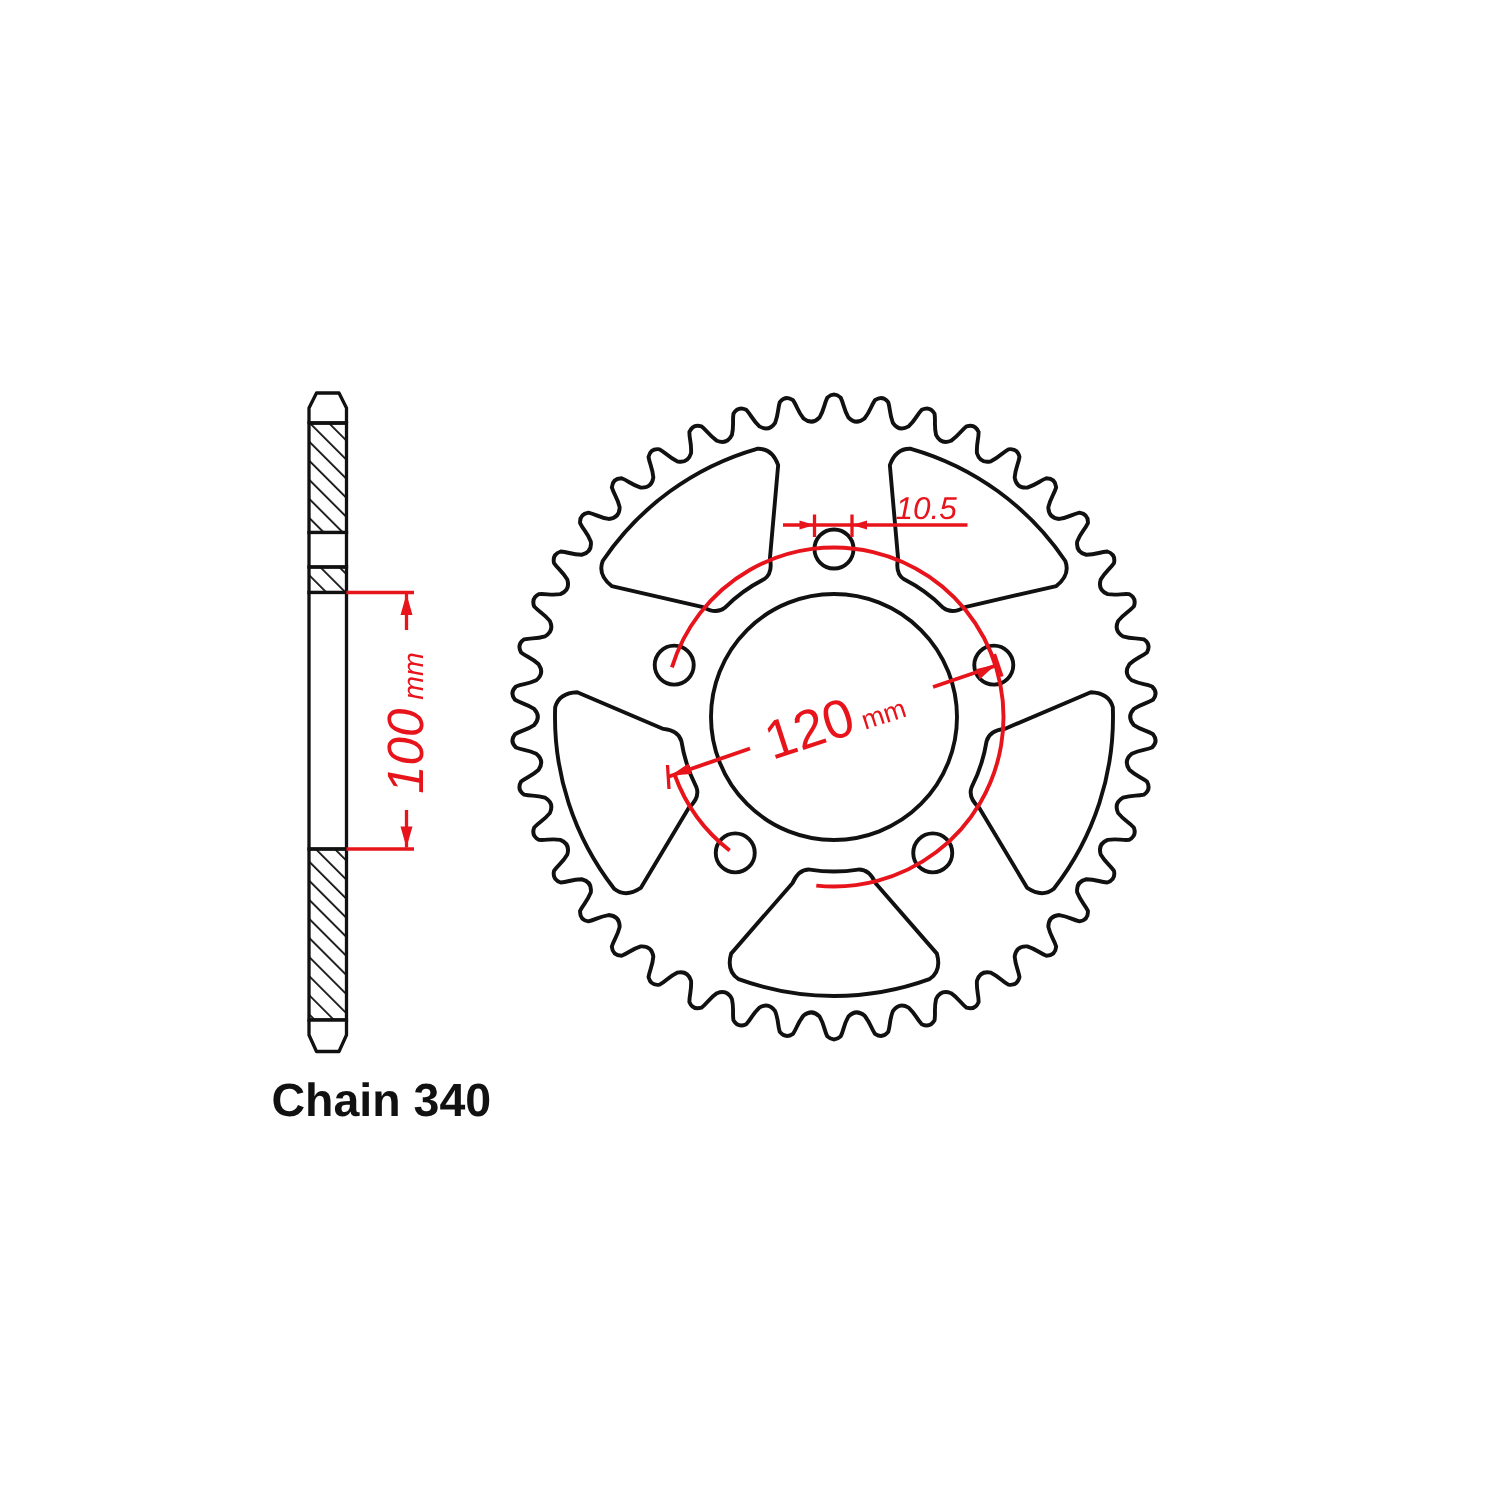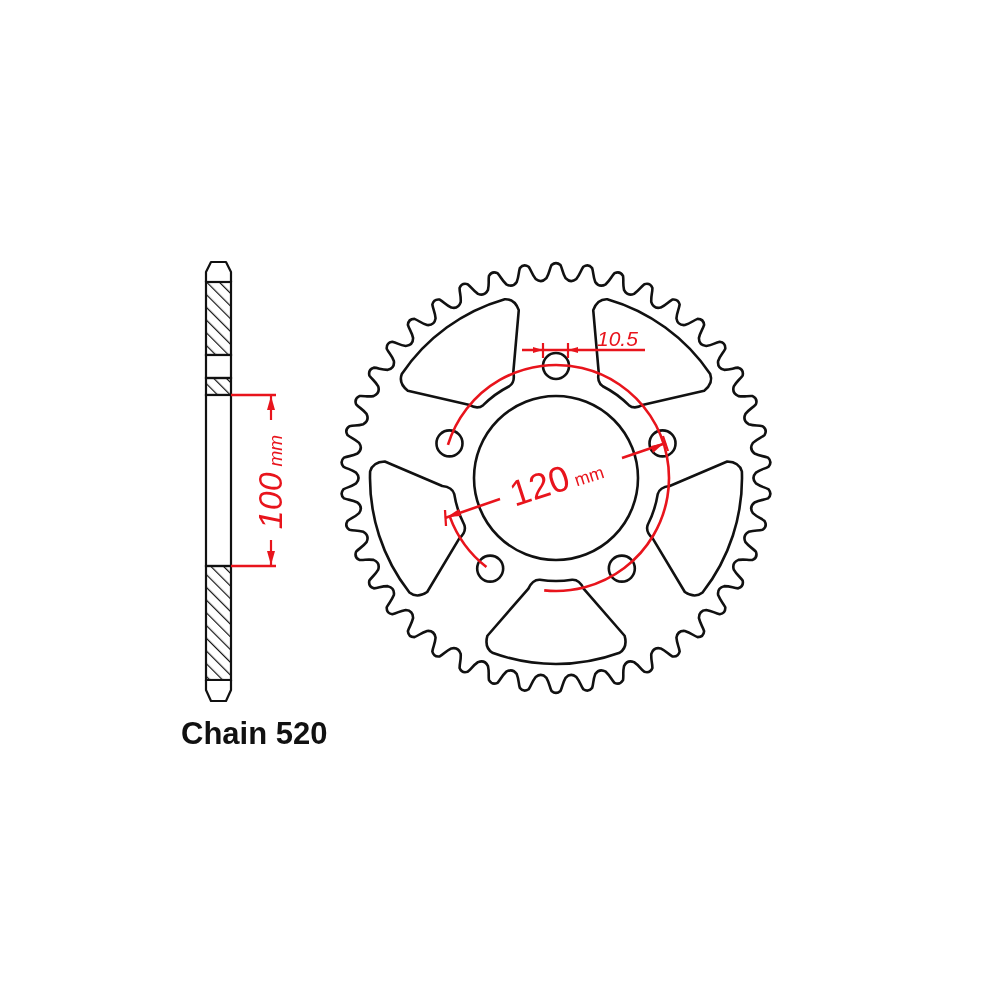--- a/index.html
+++ b/index.html
@@ -86,13 +86,13 @@
   <g stroke="#e8141c" fill="#e8141c">
     <line x1="522" y1="350" x2="645" y2="350" stroke-width="2.4"></line>
     <line x1="543" y1="343" x2="543" y2="358" stroke-width="2.2"></line>
     <line x1="568" y1="343" x2="568" y2="358" stroke-width="2.2"></line>
     <path d="M543,350 L533,347 L533,353 Z" stroke="none"></path>
     <path d="M568,350 L578,347 L578,353 Z" stroke="none"></path>
   </g>
   <text x="597" y="346" font-family="Liberation Sans, sans-serif" font-style="italic" font-size="21" fill="#e8141c">10.5</text>
 </svg>
 
-<div class="caption">Chain 520</div>
+<div class="caption">Chain 340</div>
 
 </body></html>

